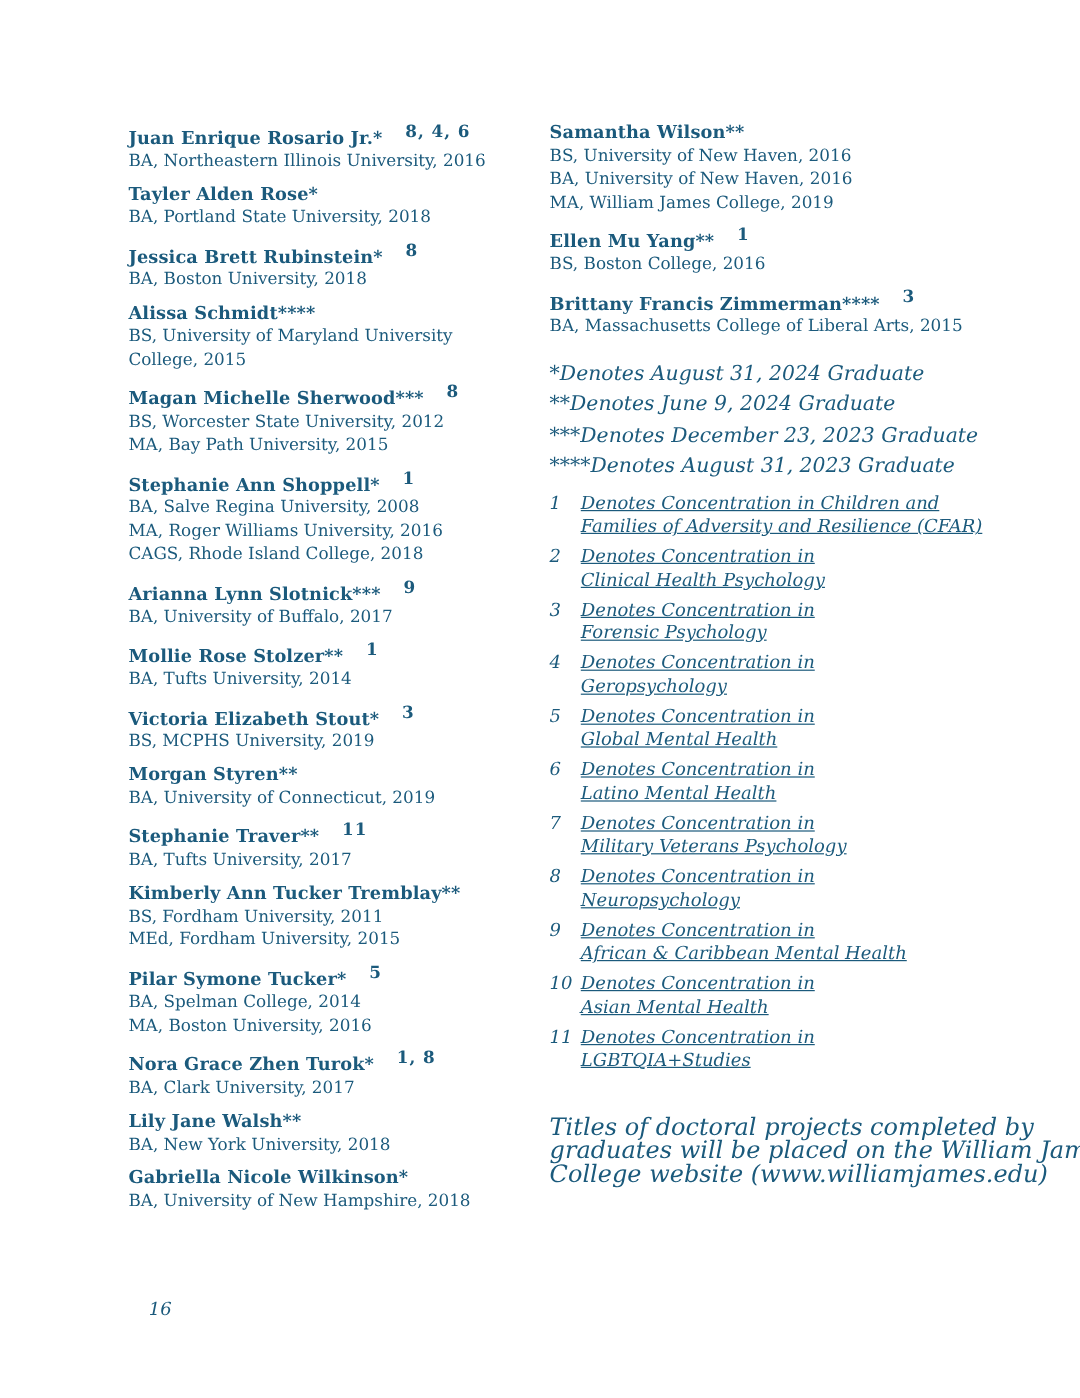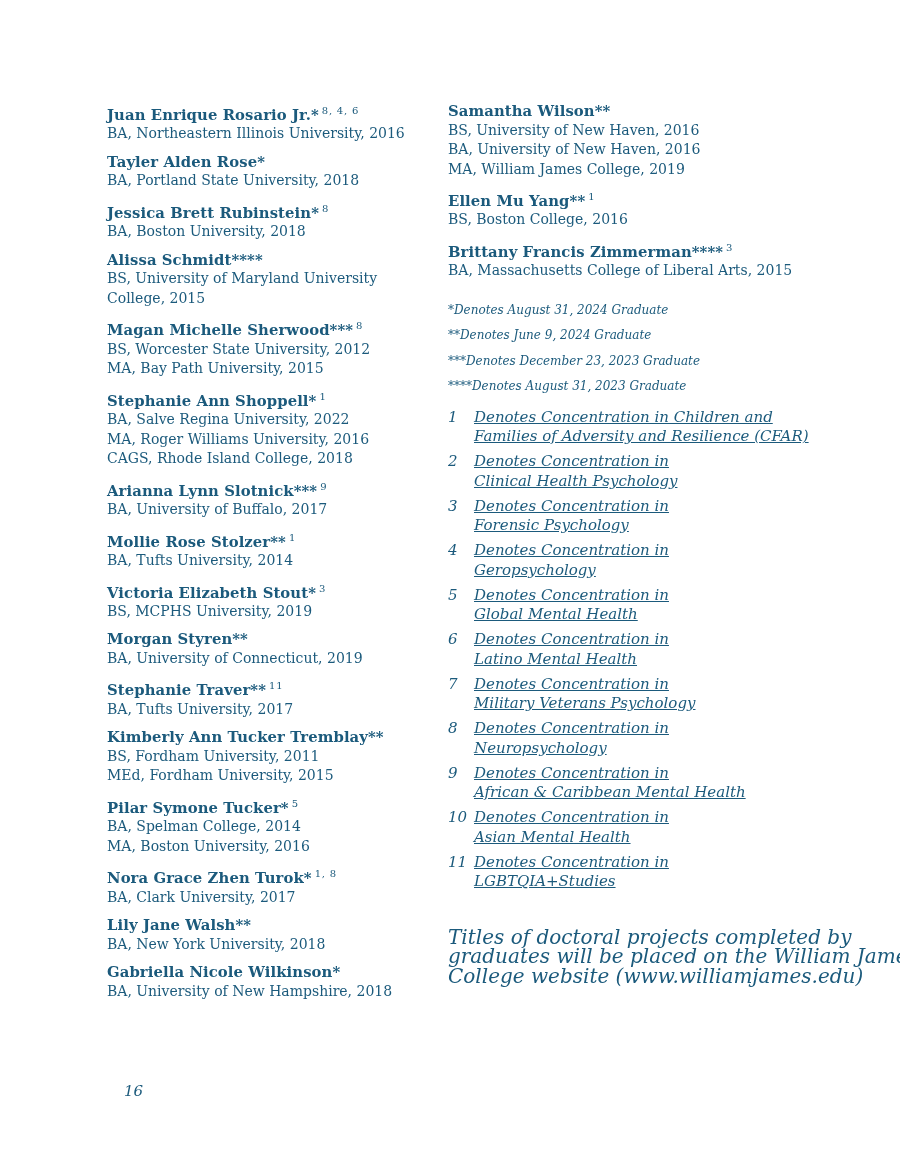--- a/index.html
+++ b/index.html
@@ -4,29 +4,29 @@
 <style>
   html, body { margin:0; padding:0; }
   body {
     width:900px; height:1165px; background:#ffffff; position:relative;
     font-family:"DejaVu Serif","Liberation Serif",serif;
     color:#1b5a7c; overflow:hidden;
   }
   .page { position:absolute; inset:0; }
   .col { position:absolute; top:101px; }
   .col-left  { left:107px; width:345px; }
-  .col-right { left:448px; width:430px; }
+  .col-right { left:458px; width:430px; }
 
   .entry { margin-bottom:8px; }
   .entry-name { font-weight:bold; font-size:14.8px; line-height:19.5px; white-space:nowrap; letter-spacing:0.1px; }
-  .entry-name sup { font-size:10px; margin-left:3px; letter-spacing:0.8px; font-weight:normal; }
+  .entry-name sup { font-size:14px; margin-left:19px; letter-spacing:0.8px; font-weight:bold; }
   .degree { font-size:14px; line-height:19.5px; white-space:nowrap; }
 
   .date-notes { margin-top:17px; }
-  .date-note { font-style:italic; font-size:12px; line-height:25.5px; white-space:nowrap; }
+  .date-note { font-style:italic; font-size:17px; line-height:25.5px; white-space:nowrap; }
 
   .conc-list { margin-top:8px; }
   .conc-item { display:flex; margin-bottom:5.5px; font-style:italic; font-size:15px; line-height:19.5px; }
   .conc-num { width:26px; flex-shrink:0; }
   .conc-text div { white-space:nowrap;text-decoration:underline; }
 
   .closing { margin-top:36px; font-style:italic; font-size:20px; line-height:19.5px; }
   .closing div { white-space:nowrap; }
 
   .page-number { position:absolute; left:105px; top:1082px; font-style:italic; font-size:15px;margin-left:19px; }
@@ -53,21 +53,21 @@
         <div class="degree">BS, University of Maryland University</div>
         <div class="degree">College, 2015</div>
       </div>
       <div class="entry">
         <div class="entry-name"><span class="nm">Magan Michelle Sherwood</span><span class="stars">***</span><sup class="sup">8</sup></div>
         <div class="degree">BS, Worcester State University, 2012</div>
         <div class="degree">MA, Bay Path University, 2015</div>
       </div>
       <div class="entry">
         <div class="entry-name"><span class="nm">Stephanie Ann Shoppell</span><span class="stars">*</span><sup class="sup">1</sup></div>
-        <div class="degree">BA, Salve Regina University, 2022</div>
+        <div class="degree">BA, Salve Regina University, 2008</div>
         <div class="degree">MA, Roger Williams University, 2016</div>
         <div class="degree">CAGS, Rhode Island College, 2018</div>
       </div>
       <div class="entry">
         <div class="entry-name"><span class="nm">Arianna Lynn Slotnick</span><span class="stars">***</span><sup class="sup">9</sup></div>
         <div class="degree">BA, University of Buffalo, 2017</div>
       </div>
       <div class="entry">
         <div class="entry-name"><span class="nm">Mollie Rose Stolzer</span><span class="stars">**</span><sup class="sup">1</sup></div>
         <div class="degree">BA, Tufts University, 2014</div>

